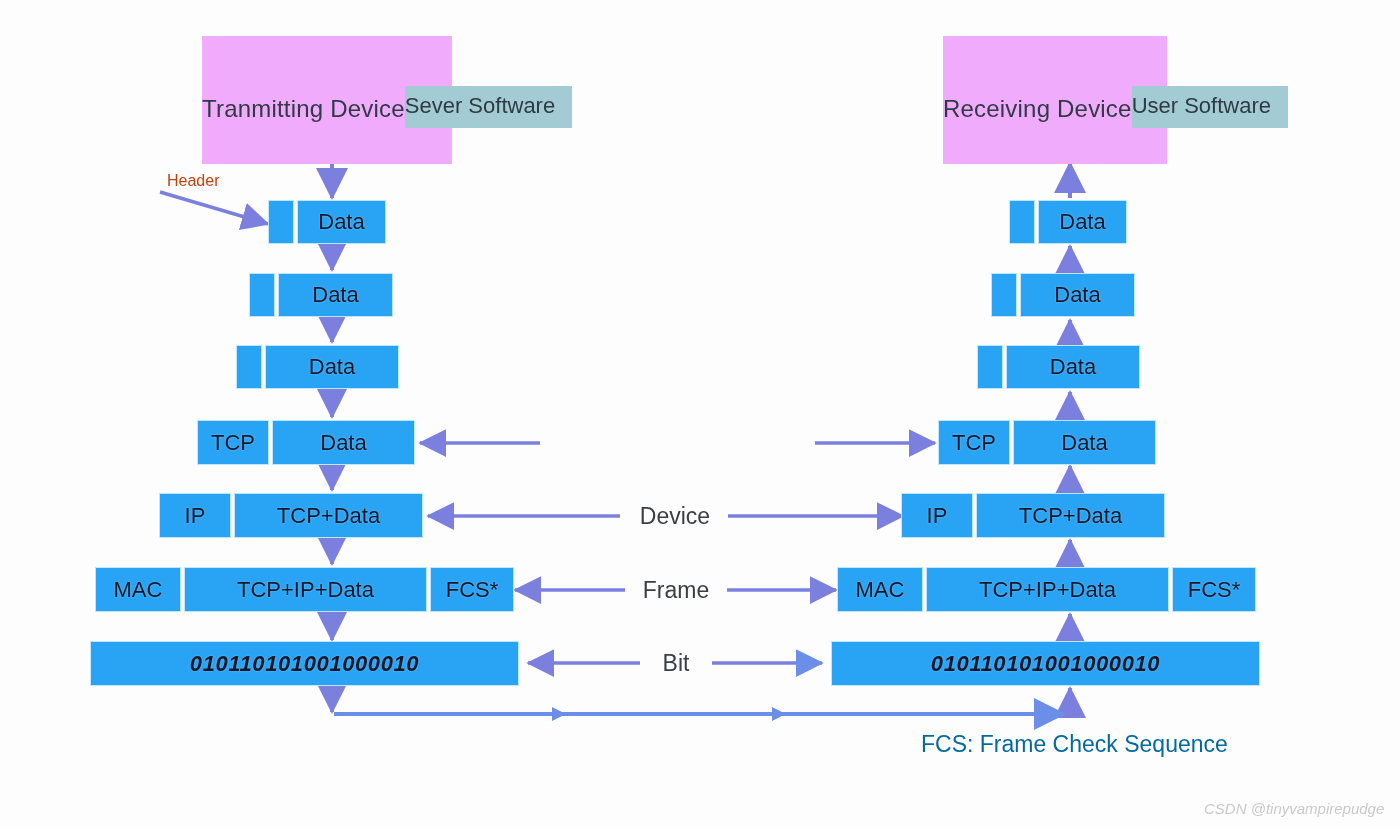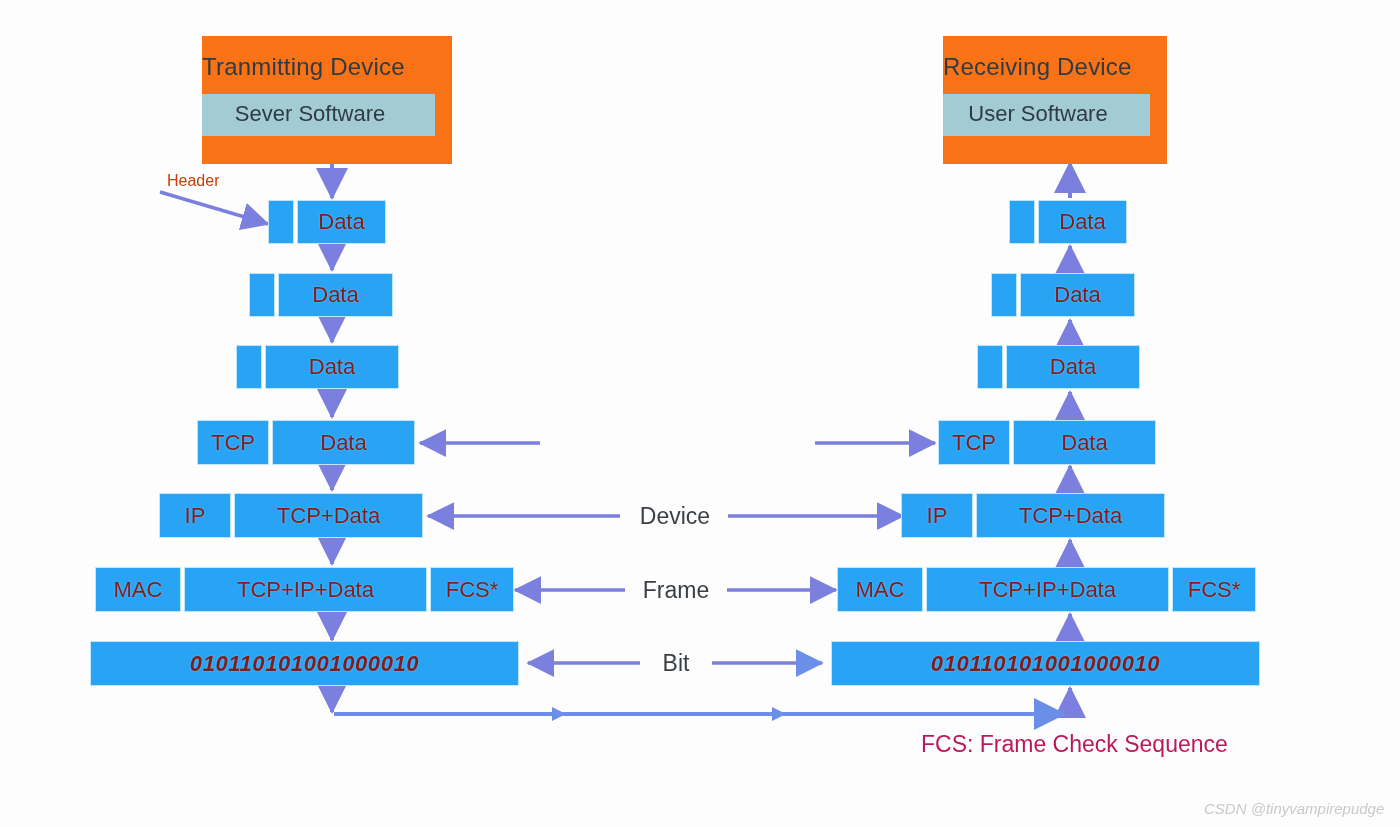--- a/index.html
+++ b/index.html
@@ -18,24 +18,25 @@
   #stage {
     position: absolute;
     left: 0; top: 0;
     width: 1400px;
     height: 827px;
   }
 
   
   .device-box {
     position: absolute;
-    background: #f97316;
+    background: #f0abfc;
     box-sizing: border-box;
     display: flex;
-    flex-direction: column;
+    flex-direction: row;
+    align-items: center;
   }
   .device-title {
     font-size: 24px;
     color: #2f3b44;
     margin-top: 17px;
     letter-spacing: .2px;
     white-space: nowrap;
   }
   .device-sub {
     background: #a3cbd4;
@@ -47,21 +48,21 @@
     width: calc(100% - 34px);
     white-space: nowrap;
   }
 
   
   .blk {
     position: absolute;
     background: #29a4f5;
     border: 1px solid #bfe6ff;
     box-sizing: border-box;
-    color: #7f1d1d;
+    color: #0f172a;
     display: flex;
     align-items: center;
     justify-content: center;
     font-size: 22px;
     white-space: nowrap;
     text-shadow: 0 0 2px rgba(255,255,255,.35);
   }
   .blk.bits {
     font-size: 22px;
     letter-spacing: .6px;
@@ -81,21 +82,21 @@
   .plain-label {
     position: absolute;
     font-size: 16px;
     color: #c2410c;
     white-space: nowrap;
     margin-left: 40px;
   }
   .footnote {
     position: absolute;
     font-size: 23px;
-    color: #be185d;
+    color: #0369a1;
     white-space: nowrap;
   }
   .watermark {
     position: absolute;
     font-size: 15px;
     color: #c9c9c9;
     white-space: nowrap;
   }
 
   svg.overlay {

